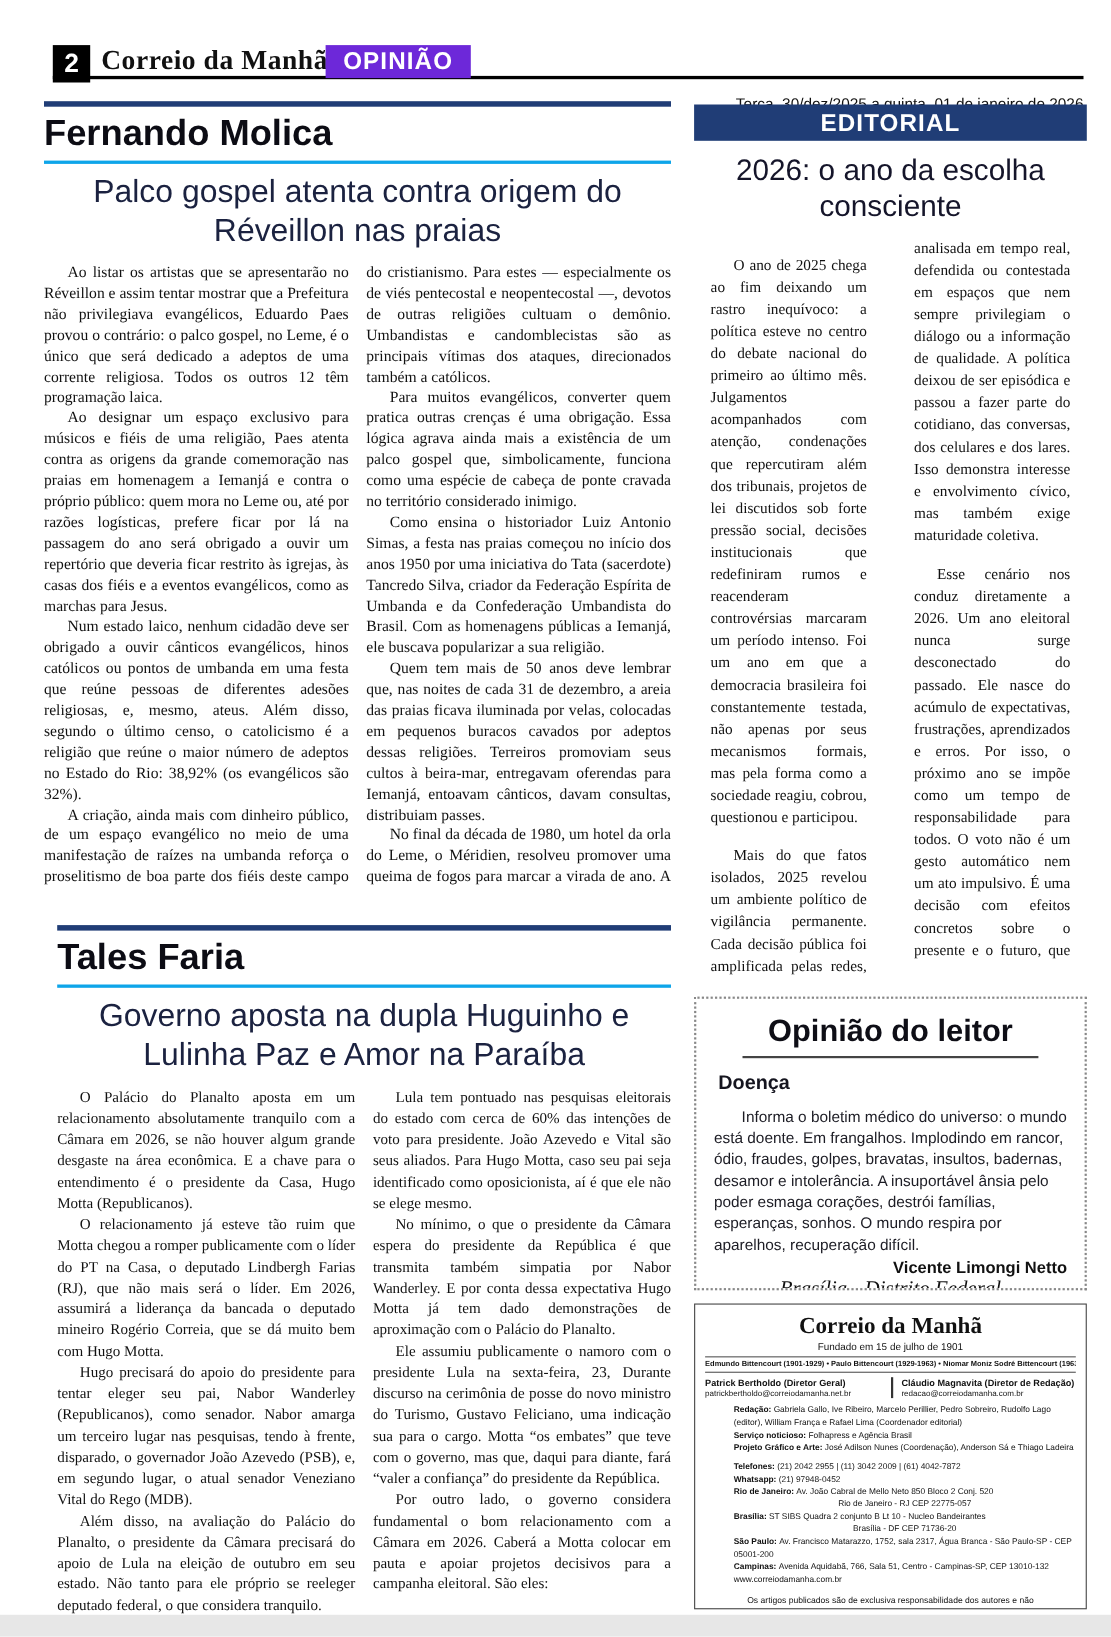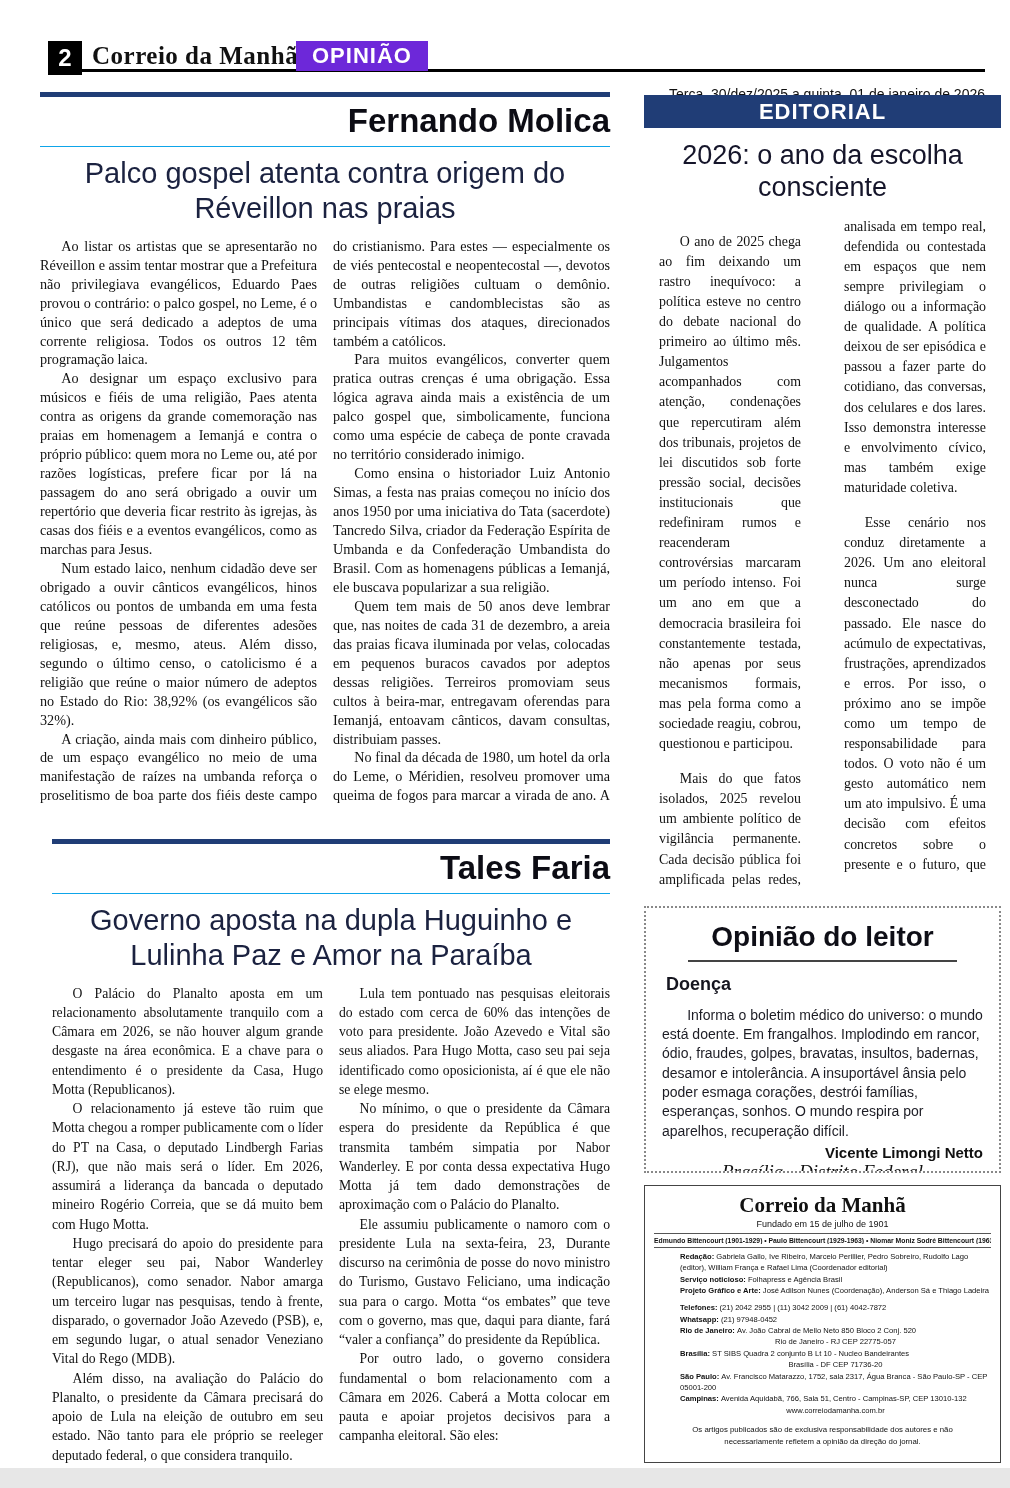--- a/index.html
+++ b/index.html
@@ -12,23 +12,23 @@
   .pageno { position:absolute; left:0; top:-3px; width:34px; height:34px; background:#000; color:#fff;
             font:bold 24px/34px "Liberation Sans", sans-serif; text-align:center; }
   .logo   { position:absolute; left:44px; top:-2px; font-family:"Liberation Serif", serif; font-weight:bold;
             font-size:25px; letter-spacing:.5px; }
   .section-badge { position:absolute; left:248px; top:-3px; background:#6d28d9; color:#fff;
             font:bold 22px/30px "Liberation Sans", sans-serif; padding:0 16px; letter-spacing:1px; }
   .edition-date { position:absolute; right:0; top:6px; font:14px "Liberation Sans", sans-serif; color:#111;margin-top:36px; }
 
   
   .left-col  { position:absolute; left:40px;  top:92px; width:570px; }
-  .right-col { position:absolute; left:644px; top:95px; width:357px; }
+  .right-col { position:absolute; left:631px; top:95px; width:357px; }
 
-  .col-head { border-top:5px solid #203d76; border-bottom:1px solid #0ea5e9; text-align:right; padding:5px 0 6px; }
+  .col-head { border-top:5px solid #203d76; border-bottom:3px solid #0ea5e9; text-align:left; padding:5px 0 6px; }
   .col-head .author { font:bold 33px "Liberation Sans", sans-serif; color:#0c0c14; }
 
   .art-title { font-family:"Liberation Sans", sans-serif; font-weight:500; color:#1b2240;
                text-align:center; font-size:29px; line-height:1.22; margin:9px 0 10px; }
 
   .art-body { column-count:2; column-gap:16px; column-fill:auto; text-align:justify; overflow:hidden; }
   .art-body p { text-indent:1.5em; margin:0; }
   .molica-body { height:586px; font-size:14.2px; line-height:1.335; }
   .tales-body  { height:486px; font-size:13.7px; line-height:1.405; }
   .tales-block { margin-top:16px;margin-left:12px; }
@@ -140,35 +140,45 @@
       <div class="letter-author">Vicente Limongi Netto</div>
       <div class="letter-loc">Brasília - Distrito Federal</div>
     </div>
 
     <div class="mast-box">
       <div class="mast-title">Correio da Manhã</div>
       <div class="mast-founded">Fundado em 15 de julho de 1901</div>
       <div class="mast-rule"></div>
       <div class="mast-founders">Edmundo Bittencourt (1901-1929) • Paulo Bittencourt (1929-1963) • Niomar Moniz Sodré Bittencourt (1963-1969)</div>
       <div class="mast-rule"></div>
+      <div class="mast-directors">
+        <div class="dcell">
+          <div class="dname">Patrick Bertholdo (Diretor Geral)</div>
+          <div class="demail">patrickbertholdo@correiodamanha.net.br</div>
+        </div>
+        <div class="dcell right">
+          <div class="dname">Cláudio Magnavita (Diretor de Redação)</div>
+          <div class="demail">redacao@correiodamanha.com.br</div>
+        </div>
+      </div>
       <div class="mast-lines">
           <p><b>Redação: </b>Gabriela Gallo, Ive Ribeiro, Marcelo Perillier, Pedro Sobreiro, Rudolfo Lago (editor), William França e Rafael Lima (Coordenador editorial)</p>
           <p><b>Serviço noticioso: </b>Folhapress e Agência Brasil</p>
           <p><b>Projeto Gráfico e Arte: </b>José Adilson Nunes (Coordenação), Anderson Sá e Thiago Ladeira</p>
         </div>
       <div class="mast-contact">
           <p><b>Telefones: </b>(21) 2042 2955 | (11) 3042 2009 | (61) 4042-7872</p>
           <p><b>Whatsapp: </b>(21) 97948-0452</p>
           <p><b>Rio de Janeiro: </b>Av. João Cabral de Mello Neto 850 Bloco 2 Conj. 520</p>
           <p style="text-align: center;">Rio de Janeiro - RJ CEP 22775-057</p>
           <p><b>Brasília: </b>ST SIBS Quadra 2 conjunto B Lt 10 - Nucleo Bandeirantes</p>
           <p style="text-align: center;">Brasília - DF CEP 71736-20</p>
           <p><b>São Paulo: </b>Av. Francisco Matarazzo, 1752, sala 2317, Água Branca - São Paulo-SP - CEP 05001-200</p>
           <p><b>Campinas: </b>Avenida Aquidabã, 766, Sala 51, Centro - Campinas-SP, CEP 13010-132</p>
-          <p style="text-align: center;">www.correiodamanha.com.br</p>
+          <p style="">www.correiodamanha.com.br</p>
         </div>
       <div class="mast-disclaimer">Os artigos publicados são de exclusiva responsabilidade dos autores e não necessariamente refletem a opinião da direção do jornal.</div>
     </div>
 
   </div>
 
   <div class="bottom-strip"></div>
 </div>
 
 </body></html>

